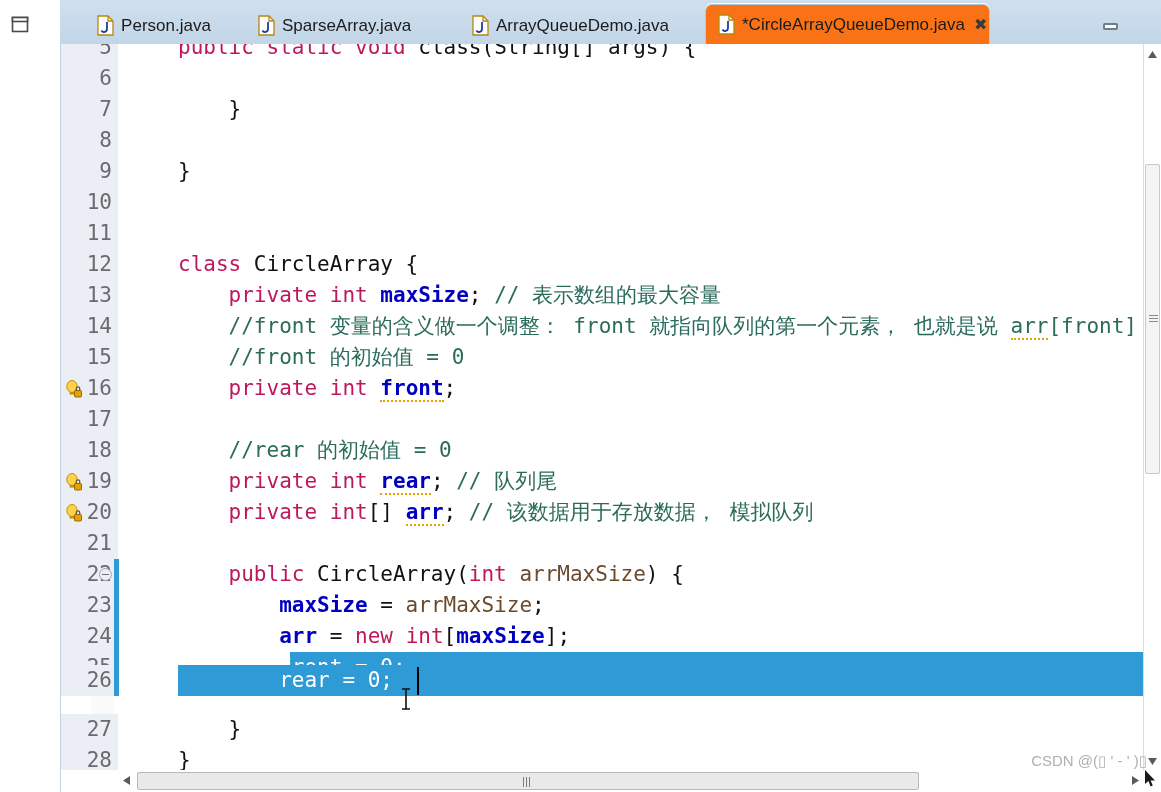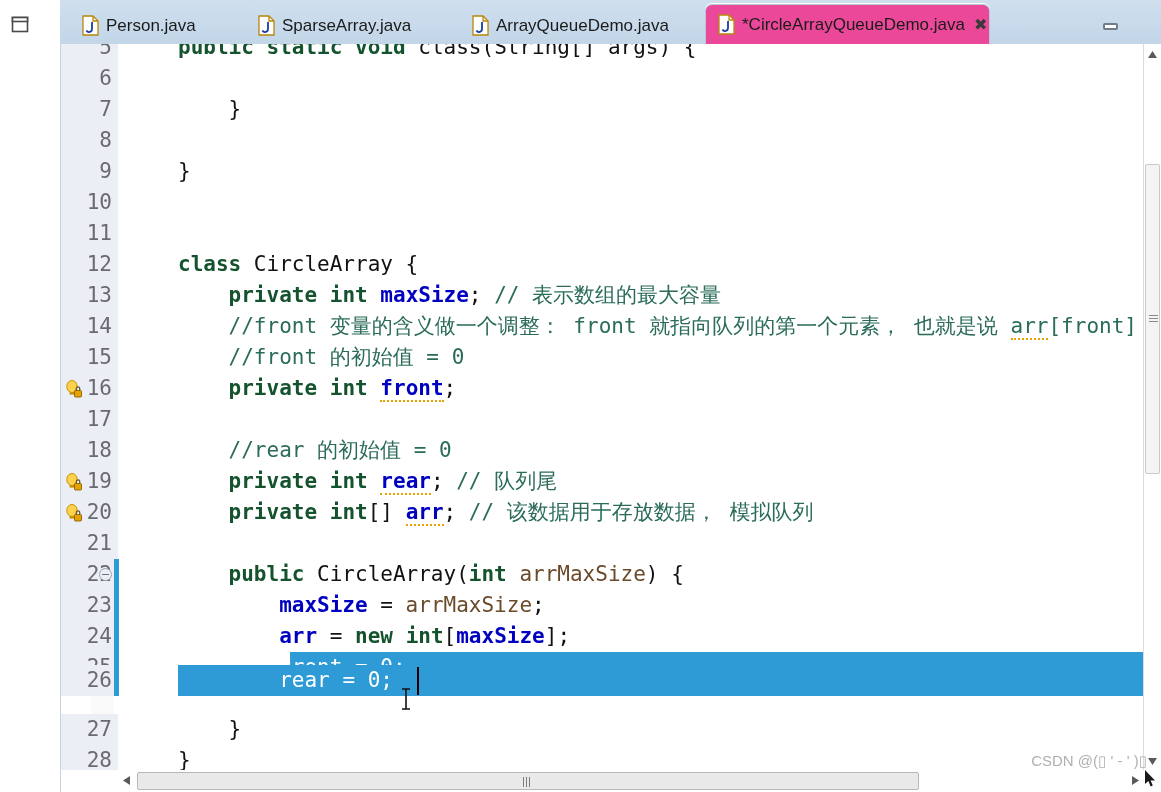--- a/index.html
+++ b/index.html
@@ -61,21 +61,21 @@
     padding: 0 12px;
     font-size: 17px;
     color: #1b1b1b;
     white-space: nowrap;
     font-family: "Liberation Sans", sans-serif;
   }
   .tab.inactive {
     background: transparent;
   }
   .tab.active {
-    background: #ec4899;
+    background: #f97316;
     border: 1px solid #b6c8d8;
     border-bottom: none;
     box-shadow: 0 -1px 0 #ffffff;
   }
   .tab .jicon {
     width: 17px; height: 21px;
     margin-right: 7px;
     flex: 0 0 auto;
     position: relative;
   }
@@ -190,21 +190,21 @@
     height: 31px;
     line-height: 31px;
     white-space: pre;
     font-family: "DejaVu Sans Mono", monospace;
     font-size: 21px;
     color: #111111;
     letter-spacing: 0px;
   }
 
   
-  .kw   { color: #14532d; font-weight: bold; }
+  .kw   { color: #be185d; font-weight: normal; }
   .fld  { color: #0000c0; font-weight: bold; }
   .cmt  { color: #2a6b5a; }
   .par  { color: #6a4a2a; }
   .pln  { color: #111111; }
   .num  { color: #111111; }
 
   .squig {
     border-bottom: 2px dotted #e8a200;
     padding-bottom: 0px;
   }
@@ -340,21 +340,21 @@
   <div class="tabbar-fill-left"></div>
 
   <div class="view-menu-btn">
     <svg width="20" height="18" viewBox="0 0 20 18" aria-hidden="true">
       <rect x="2.5" y="1.5" width="15" height="14" fill="#ffffff" stroke="#4a4a4a" stroke-width="1.6"></rect>
       <rect x="2.5" y="1.5" width="15" height="4" fill="#ffffff" stroke="#4a4a4a" stroke-width="1.6"></rect>
     </svg>
   </div>
 
   <div id="tabs-host">
-      <div class="tab inactive" style="left: 70px; width: 168px;">
+      <div class="tab inactive" style="left: 70px; width: 168px; justify-content: center;">
         <span class="jicon"><svg width="17" height="21" viewBox="0 0 17 21">
             <path d="M1 1 h10 l5 5 v14 h-15 z" fill="#ffffff" stroke="#b8860b" stroke-width="1.3"></path>
             <path d="M11 1 v5 h5" fill="none" stroke="#b8860b" stroke-width="1.3"></path>
             <path d="M10 7 v7 a3 3 0 0 1 -5.6 1.5" fill="none" stroke="#1a3fa0" stroke-width="1.8"></path>
           </svg></span>
         <span class="tab-label">Person.java</span>
       </div>
       <div class="tab inactive" style="left: 246px; width: 205px;">
         <span class="jicon"><svg width="17" height="21" viewBox="0 0 17 21">
             <path d="M1 1 h10 l5 5 v14 h-15 z" fill="#ffffff" stroke="#b8860b" stroke-width="1.3"></path>

